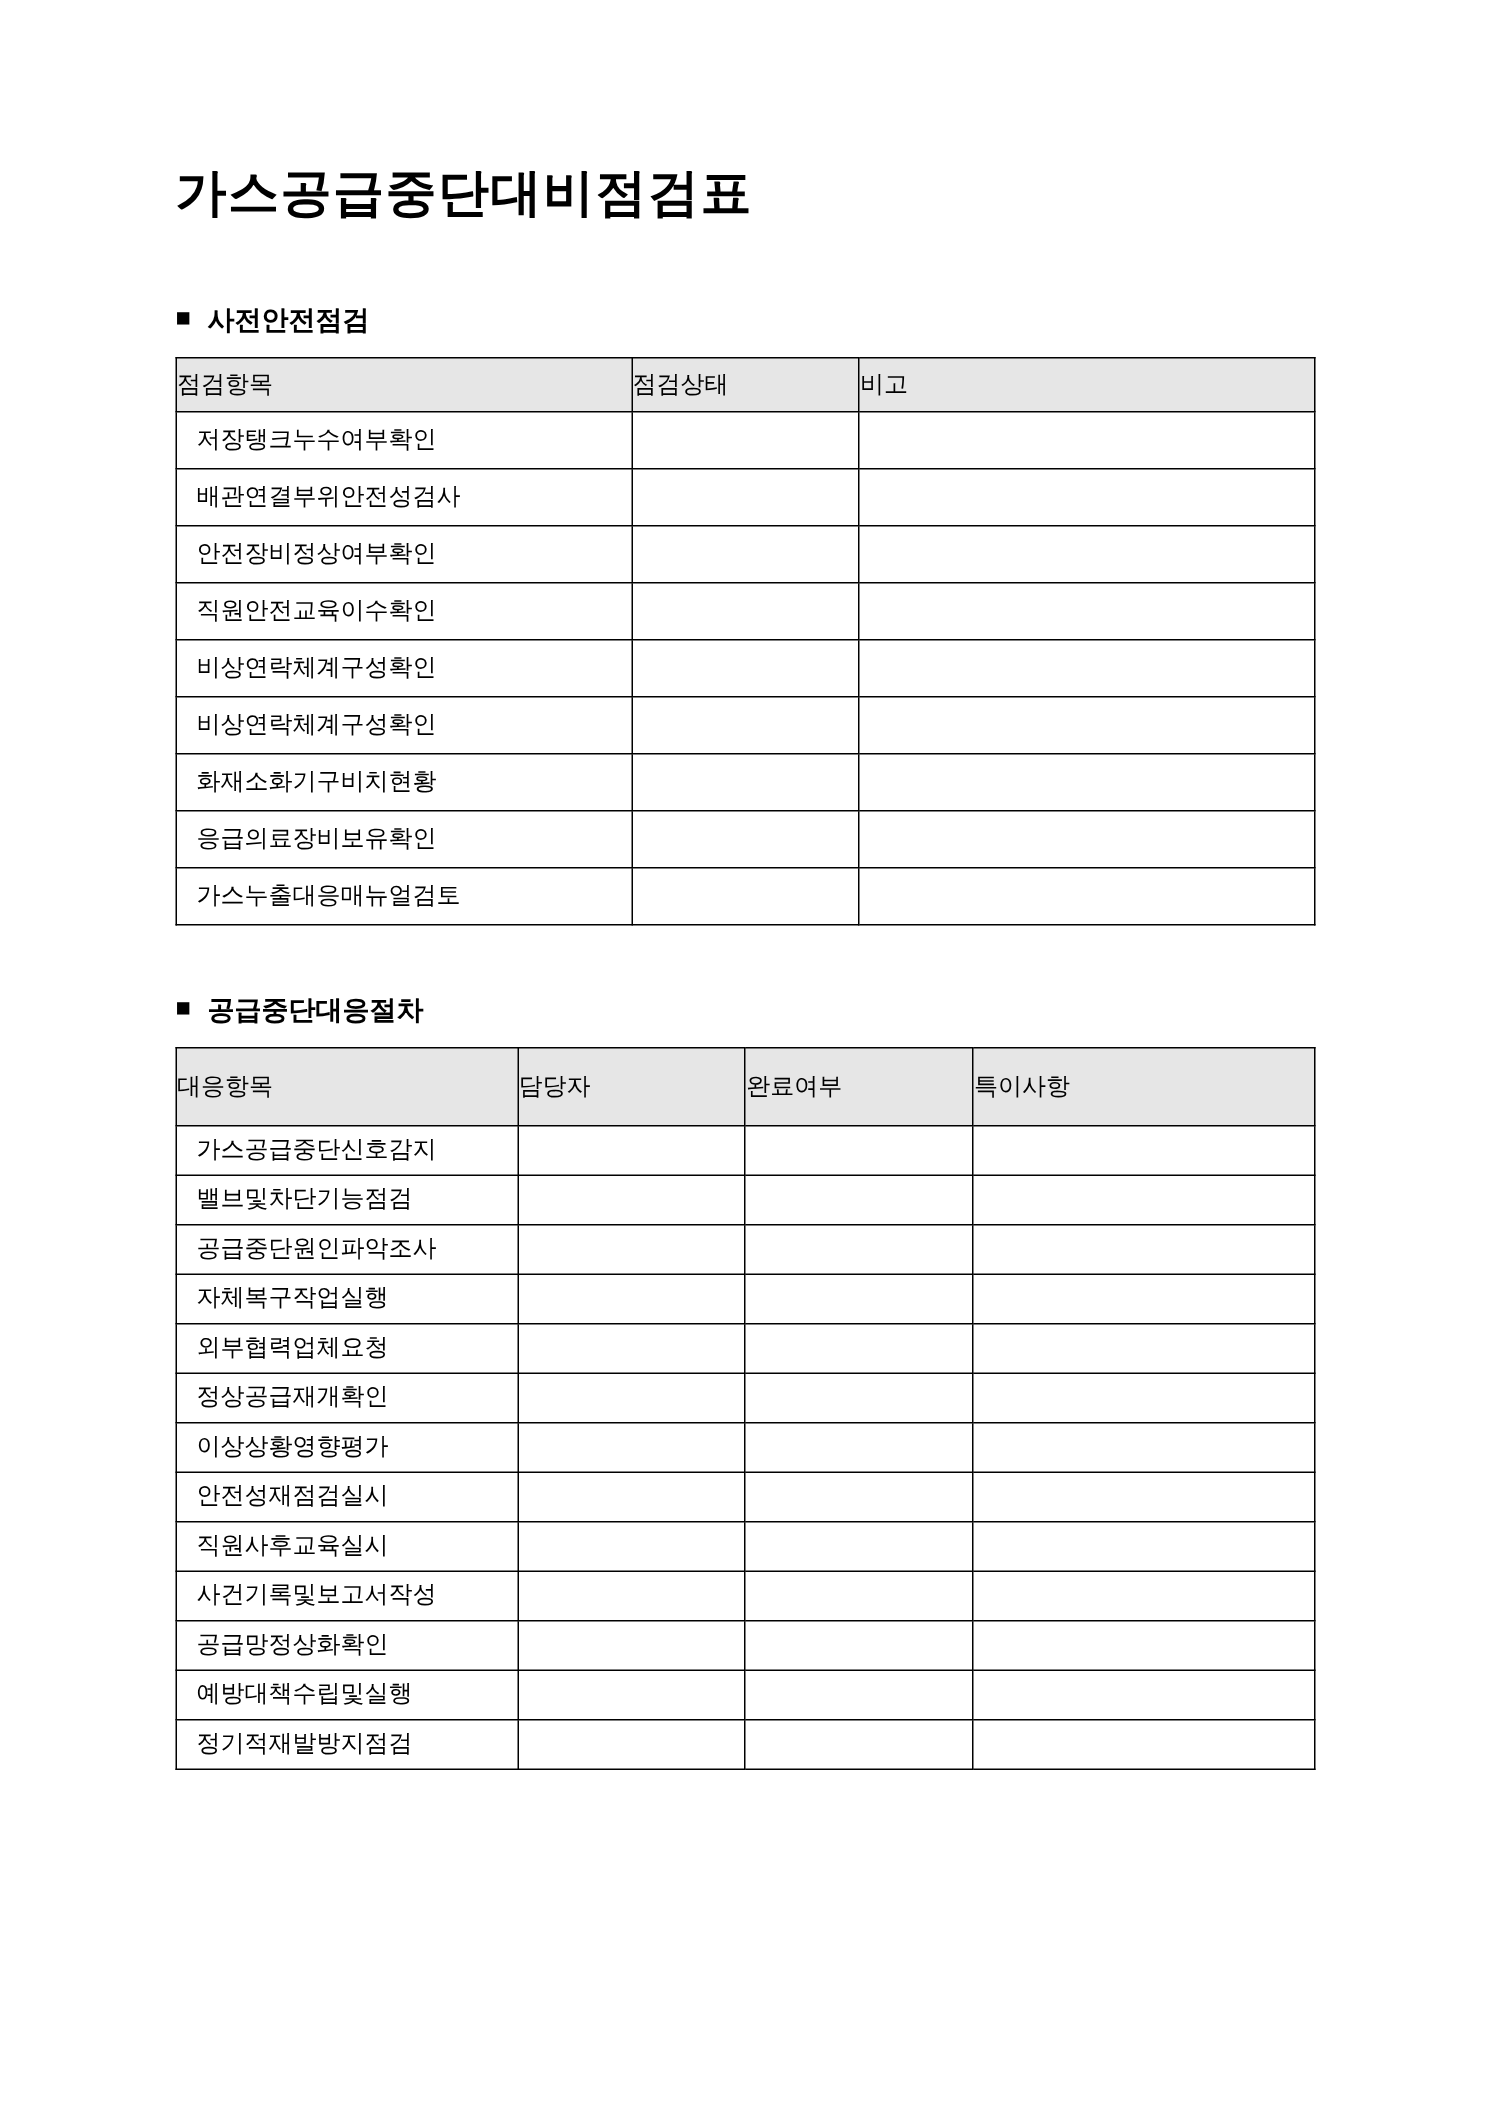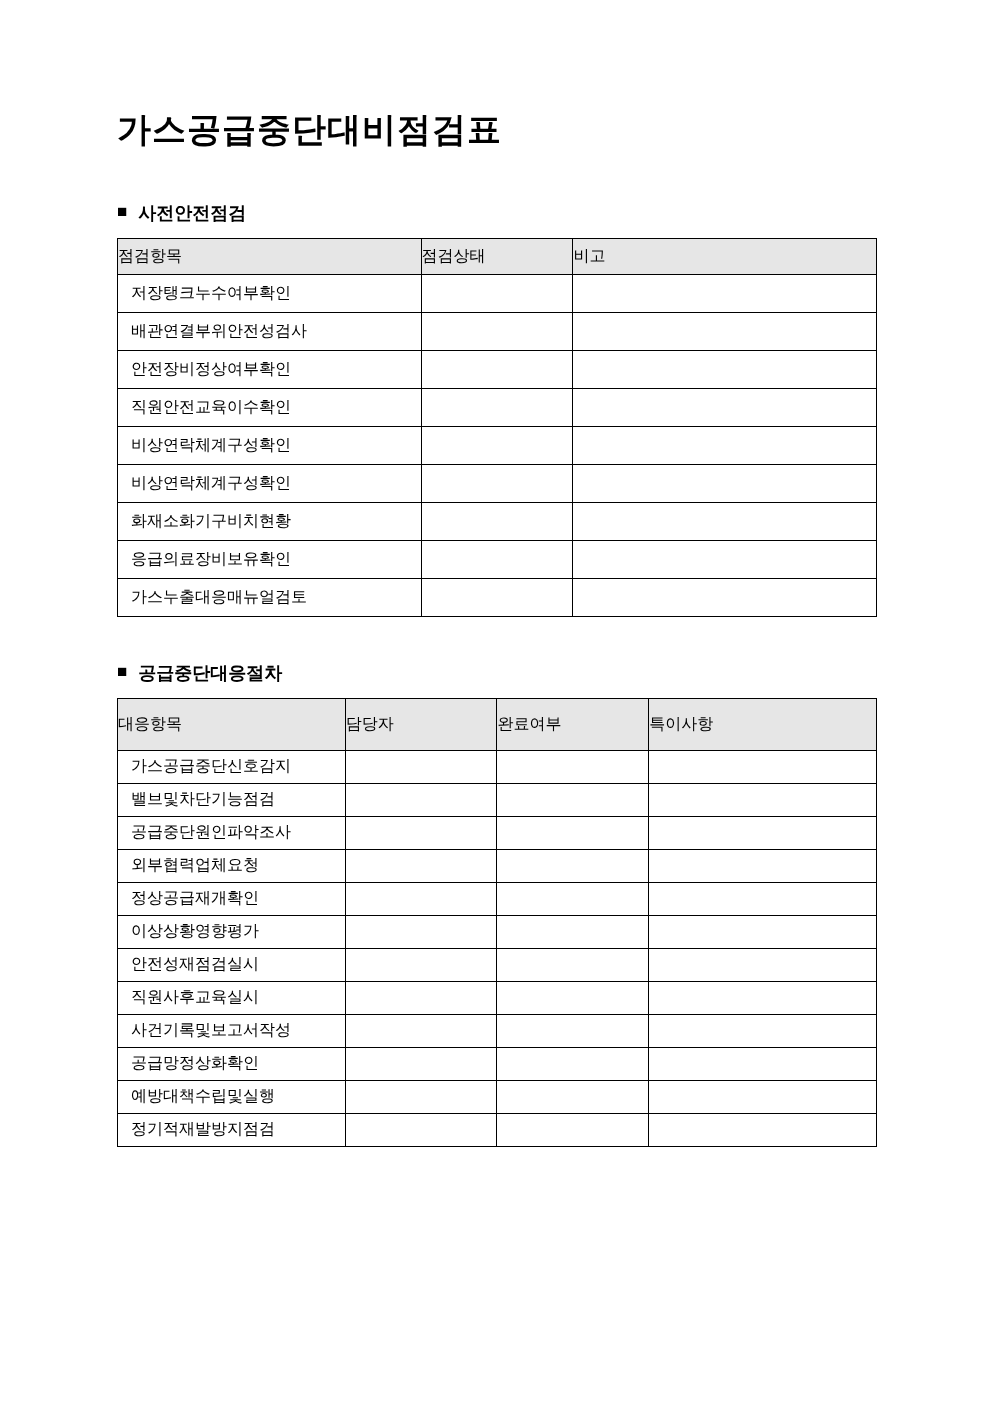--- a/index.html
+++ b/index.html
@@ -181,20 +181,26 @@
             <td></td>
             <td></td>
           </tr>
           <tr>
             <td>공급중단원인파악조사</td>
             <td></td>
             <td></td>
             <td></td>
           </tr>
           <tr>
+            <td>자체복구작업실행</td>
+            <td></td>
+            <td></td>
+            <td></td>
+          </tr>
+          <tr>
             <td>외부협력업체요청</td>
             <td></td>
             <td></td>
             <td></td>
           </tr>
           <tr>
             <td>정상공급재개확인</td>
             <td></td>
             <td></td>
             <td></td>

